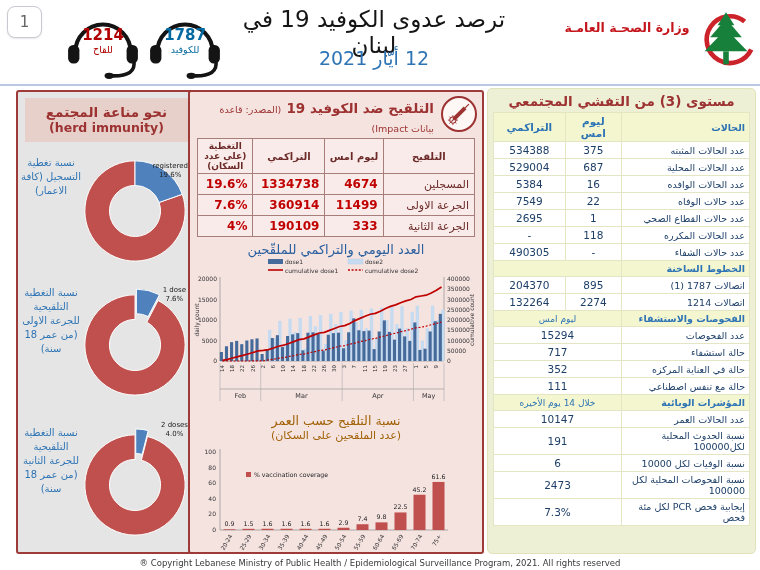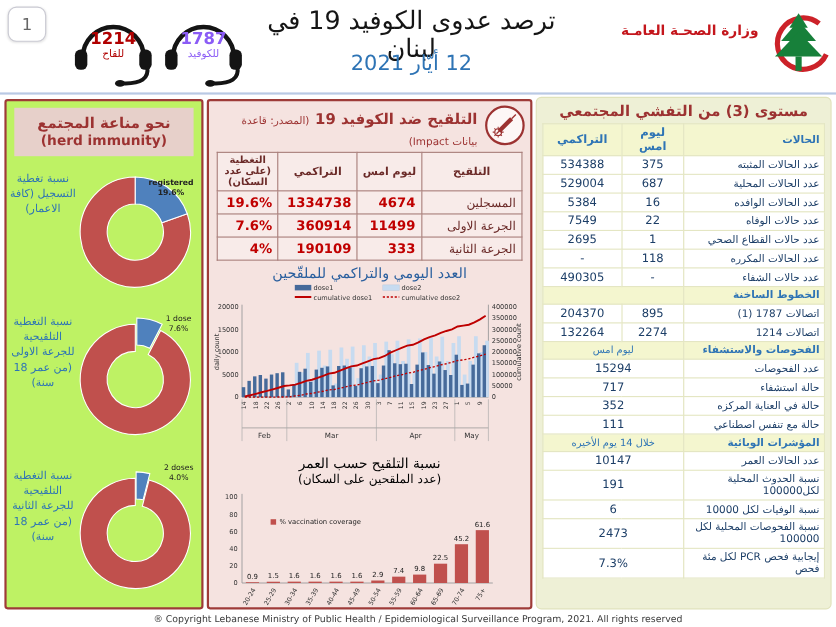--- a/index.html
+++ b/index.html
@@ -13,67 +13,67 @@
   .page-box{position:absolute;left:7px;top:6px;width:35px;height:32px;border:1px solid #c9c9d2;
             border-radius:8px;color:#666;font-size:15px;display:flex;align-items:center;
             justify-content:center;background:#fff;box-shadow:0 1px 2px rgba(0,0,0,.10);}
   .hotline{position:absolute;top:5px;width:78px;height:78px;}
   .hl-1214{left:64px;}
   .hl-1787{left:146px;}
   .hotline svg{position:absolute;left:0;top:0;}
   .hl-num{position:absolute;top:21px;width:100%;text-align:center;font-weight:bold;font-size:15px;}
   .hl-lbl{position:absolute;top:39px;width:100%;text-align:center;font-size:9.5px;direction:rtl;}
   .hl-1214 .hl-num,.hl-1214 .hl-lbl{color:#b00000;}
-  .hl-1787 .hl-num,.hl-1787 .hl-lbl{color:#8b5cf6;text-align:center;}
+  .hl-1787 .hl-num,.hl-1787 .hl-lbl{color:#0369a1;text-align:center;}
   .main-title{position:absolute;left:230px;top:6px;width:288px;text-align:center;font-size:23px;
               color:#151515;direction:rtl;}
   .main-date{position:absolute;left:230px;top:47px;width:288px;text-align:center;font-size:19px;
              color:#2e74b5;font-weight:normal;direction:rtl;}
   .logo{position:absolute;right:4px;top:3px;width:212px;height:80px;}
   .logo-cedar{position:absolute;right:2px;top:2px;}
   .logo-text{position:absolute;right:60px;top:14px;width:138px;text-align:center;direction:rtl;}
   .logo-l1{color:#17803a;font-weight:bold;font-size:13px;}
   .logo-l2{color:#c4161c;font-weight:bold;font-size:12.5px;margin-top:3px;}
 
   
-  .left-panel{position:absolute;left:4px;top:90px;width:181px;height:464px;background:#bef264;
+  .left-panel{position:absolute;left:16px;top:90px;width:181px;height:464px;background:#e5e5e5;
               border:2px solid #9e3b38;border-radius:3px;}
   .herd{margin:6px 7px 2px;background:#e7d0ca;padding:6px 2px 7px;text-align:center;}
   .herd .l1{color:#9c3231;font-weight:bold;font-size:13.5px;direction:rtl;}
   .herd .l2{color:#9c3231;font-weight:bold;font-size:12.5px;}
   .dg{position:relative;}
   .dg0{height:130px;}
   .dg1{height:140px;}
   .dg2{height:134px;}
   .dcap{position:absolute;left:3px;top:12px;width:60px;font-size:10px;color:#2e74b5;
         text-align:center;direction:rtl;line-height:1.4;}
   .dwrap{position:absolute;right:3px;top:6px;width:114px;height:124px;}
   .dg1 .dwrap,.dg2 .dwrap{top:10px;}
   .slabel{position:absolute;font-size:7px;color:#222;line-height:1.3;text-align:center;}
-  .sl0{right:4px;top:12px;font-weight:bold;}
+  .sl0{right:4px;top:12px;}
   .sl1{right:6px;top:2px;}
   .sl2{right:4px;top:-3px;}
 
   
   .mid-panel{position:absolute;left:188px;top:90px;width:296px;height:464px;background:#f5e3e0;
              border:2px solid #9e3b38;border-radius:3px;}
   .vacc-head{position:relative;direction:rtl;text-align:right;color:#9c3231;
              padding:6px 48px 0 6px;min-height:42px;}
   .vacc-icon{position:absolute;right:5px;top:4px;width:36px;height:36px;border:2px solid #9c3231;
              border-radius:50%;background:#fdf7f6;display:flex;align-items:center;justify-content:center;}
   .vacc-title-txt{font-weight:bold;font-size:13.5px;}
   .vacc-src{font-size:9.5px;}
   .vt{width:calc(100% - 14px);margin:2px 7px 0;border-collapse:collapse;direction:rtl;}
   .vt th{border:1px solid #a87e7a;background:#f8ebe9;color:#6b2a28;font-size:10px;
          padding:2px 2px;font-weight:bold;}
   .vt td{border:1px solid #a87e7a;background:#f8ebe9;padding:3px 5px;}
   .vt td.lbl{color:#6b2a28;font-size:11px;text-align:right;}
   .vt td.num{color:#c00000;font-weight:bold;font-size:12px;text-align:right;direction:ltr;}
   .c1-title{text-align:center;color:#2a5f9e;font-size:13px;margin:5px 0 0;direction:rtl;}
-  .c2-title{text-align:center;color:#000000;font-size:12.5px;margin:2px 0 0;direction:rtl;line-height:1.25;}
+  .c2-title{text-align:center;color:#a16207;font-size:12.5px;margin:2px 0 0;direction:rtl;line-height:1.25;}
   .c2-sub{font-size:11px;}
 
   
   .right-panel{position:absolute;left:487px;top:88px;width:269px;height:466px;background:#eef0d6;
                border-radius:5px;border:1px solid #e0e2ba;}
   .rp-title{text-align:center;color:#9c3231;font-weight:bold;font-size:13.5px;padding:4px 0 3px;direction:rtl;}
   .ms{width:calc(100% - 10px);margin:0 5px;border-collapse:collapse;direction:rtl;}
   .ms td{border:1px solid #e4e6c3;background:#ffffff;padding:2px 4px;height:15px;
          color:#1c3e67;font-size:9.5px;vertical-align:middle;}
   .ms td.lbl{text-align:right;}

